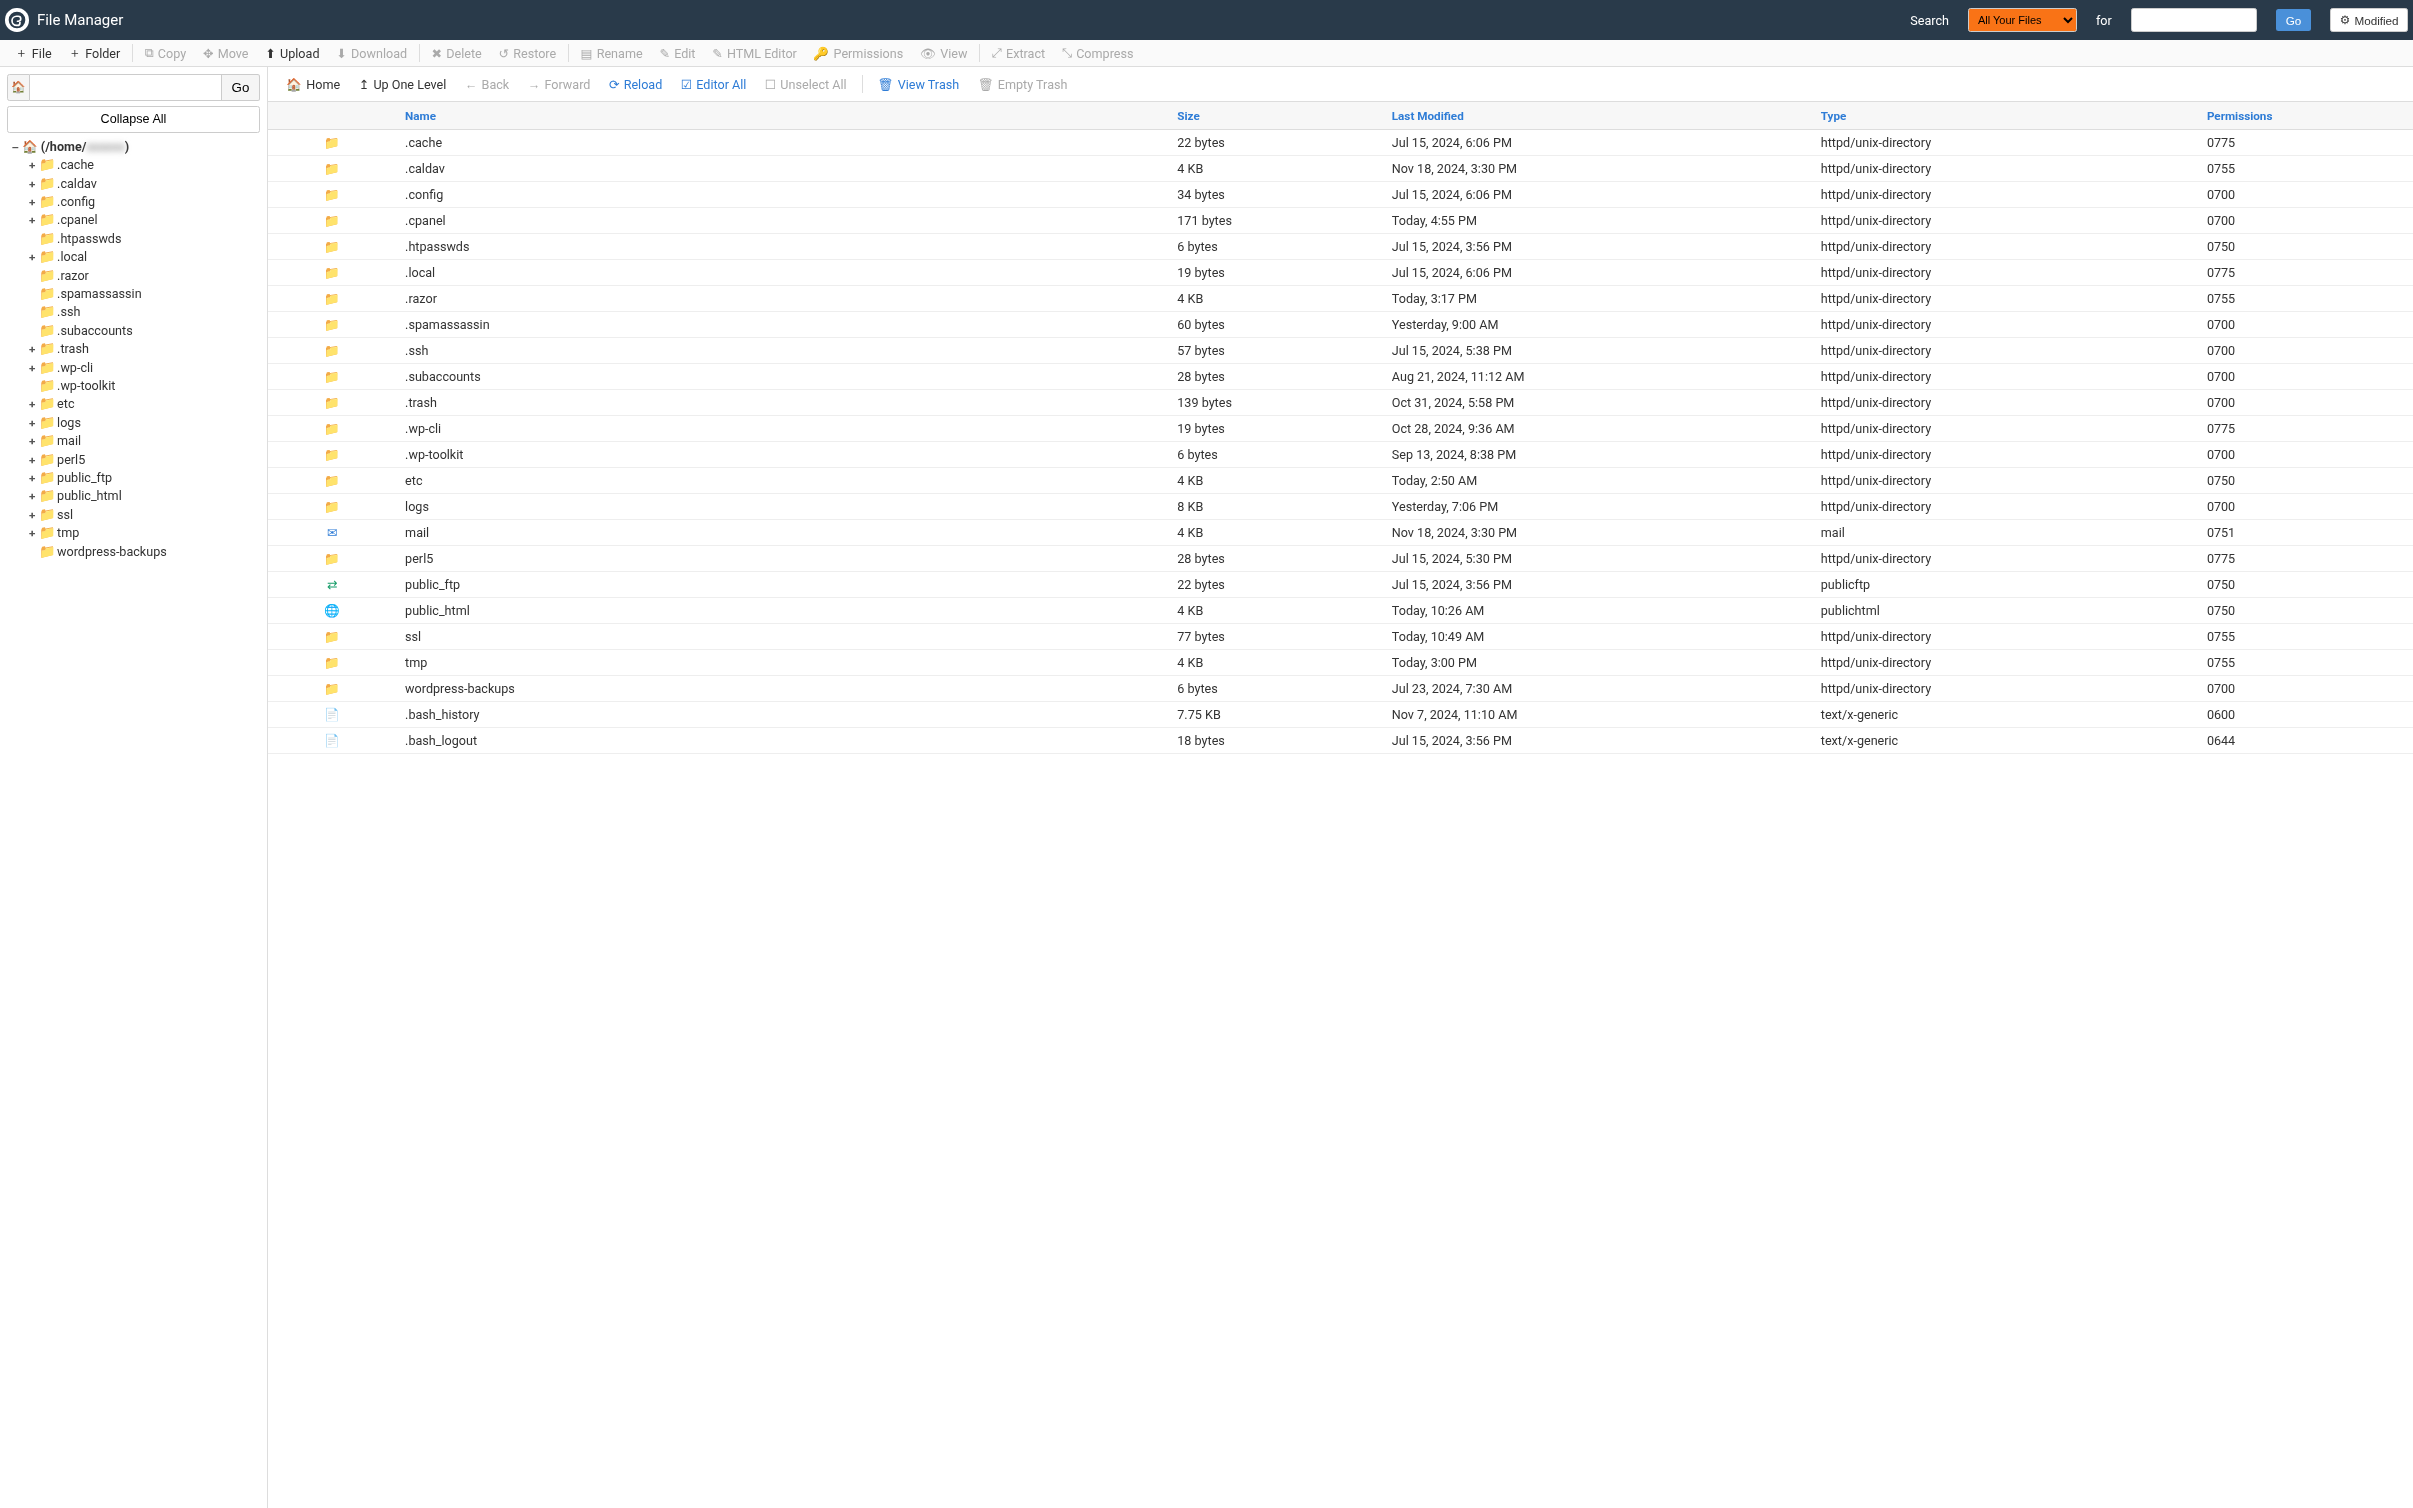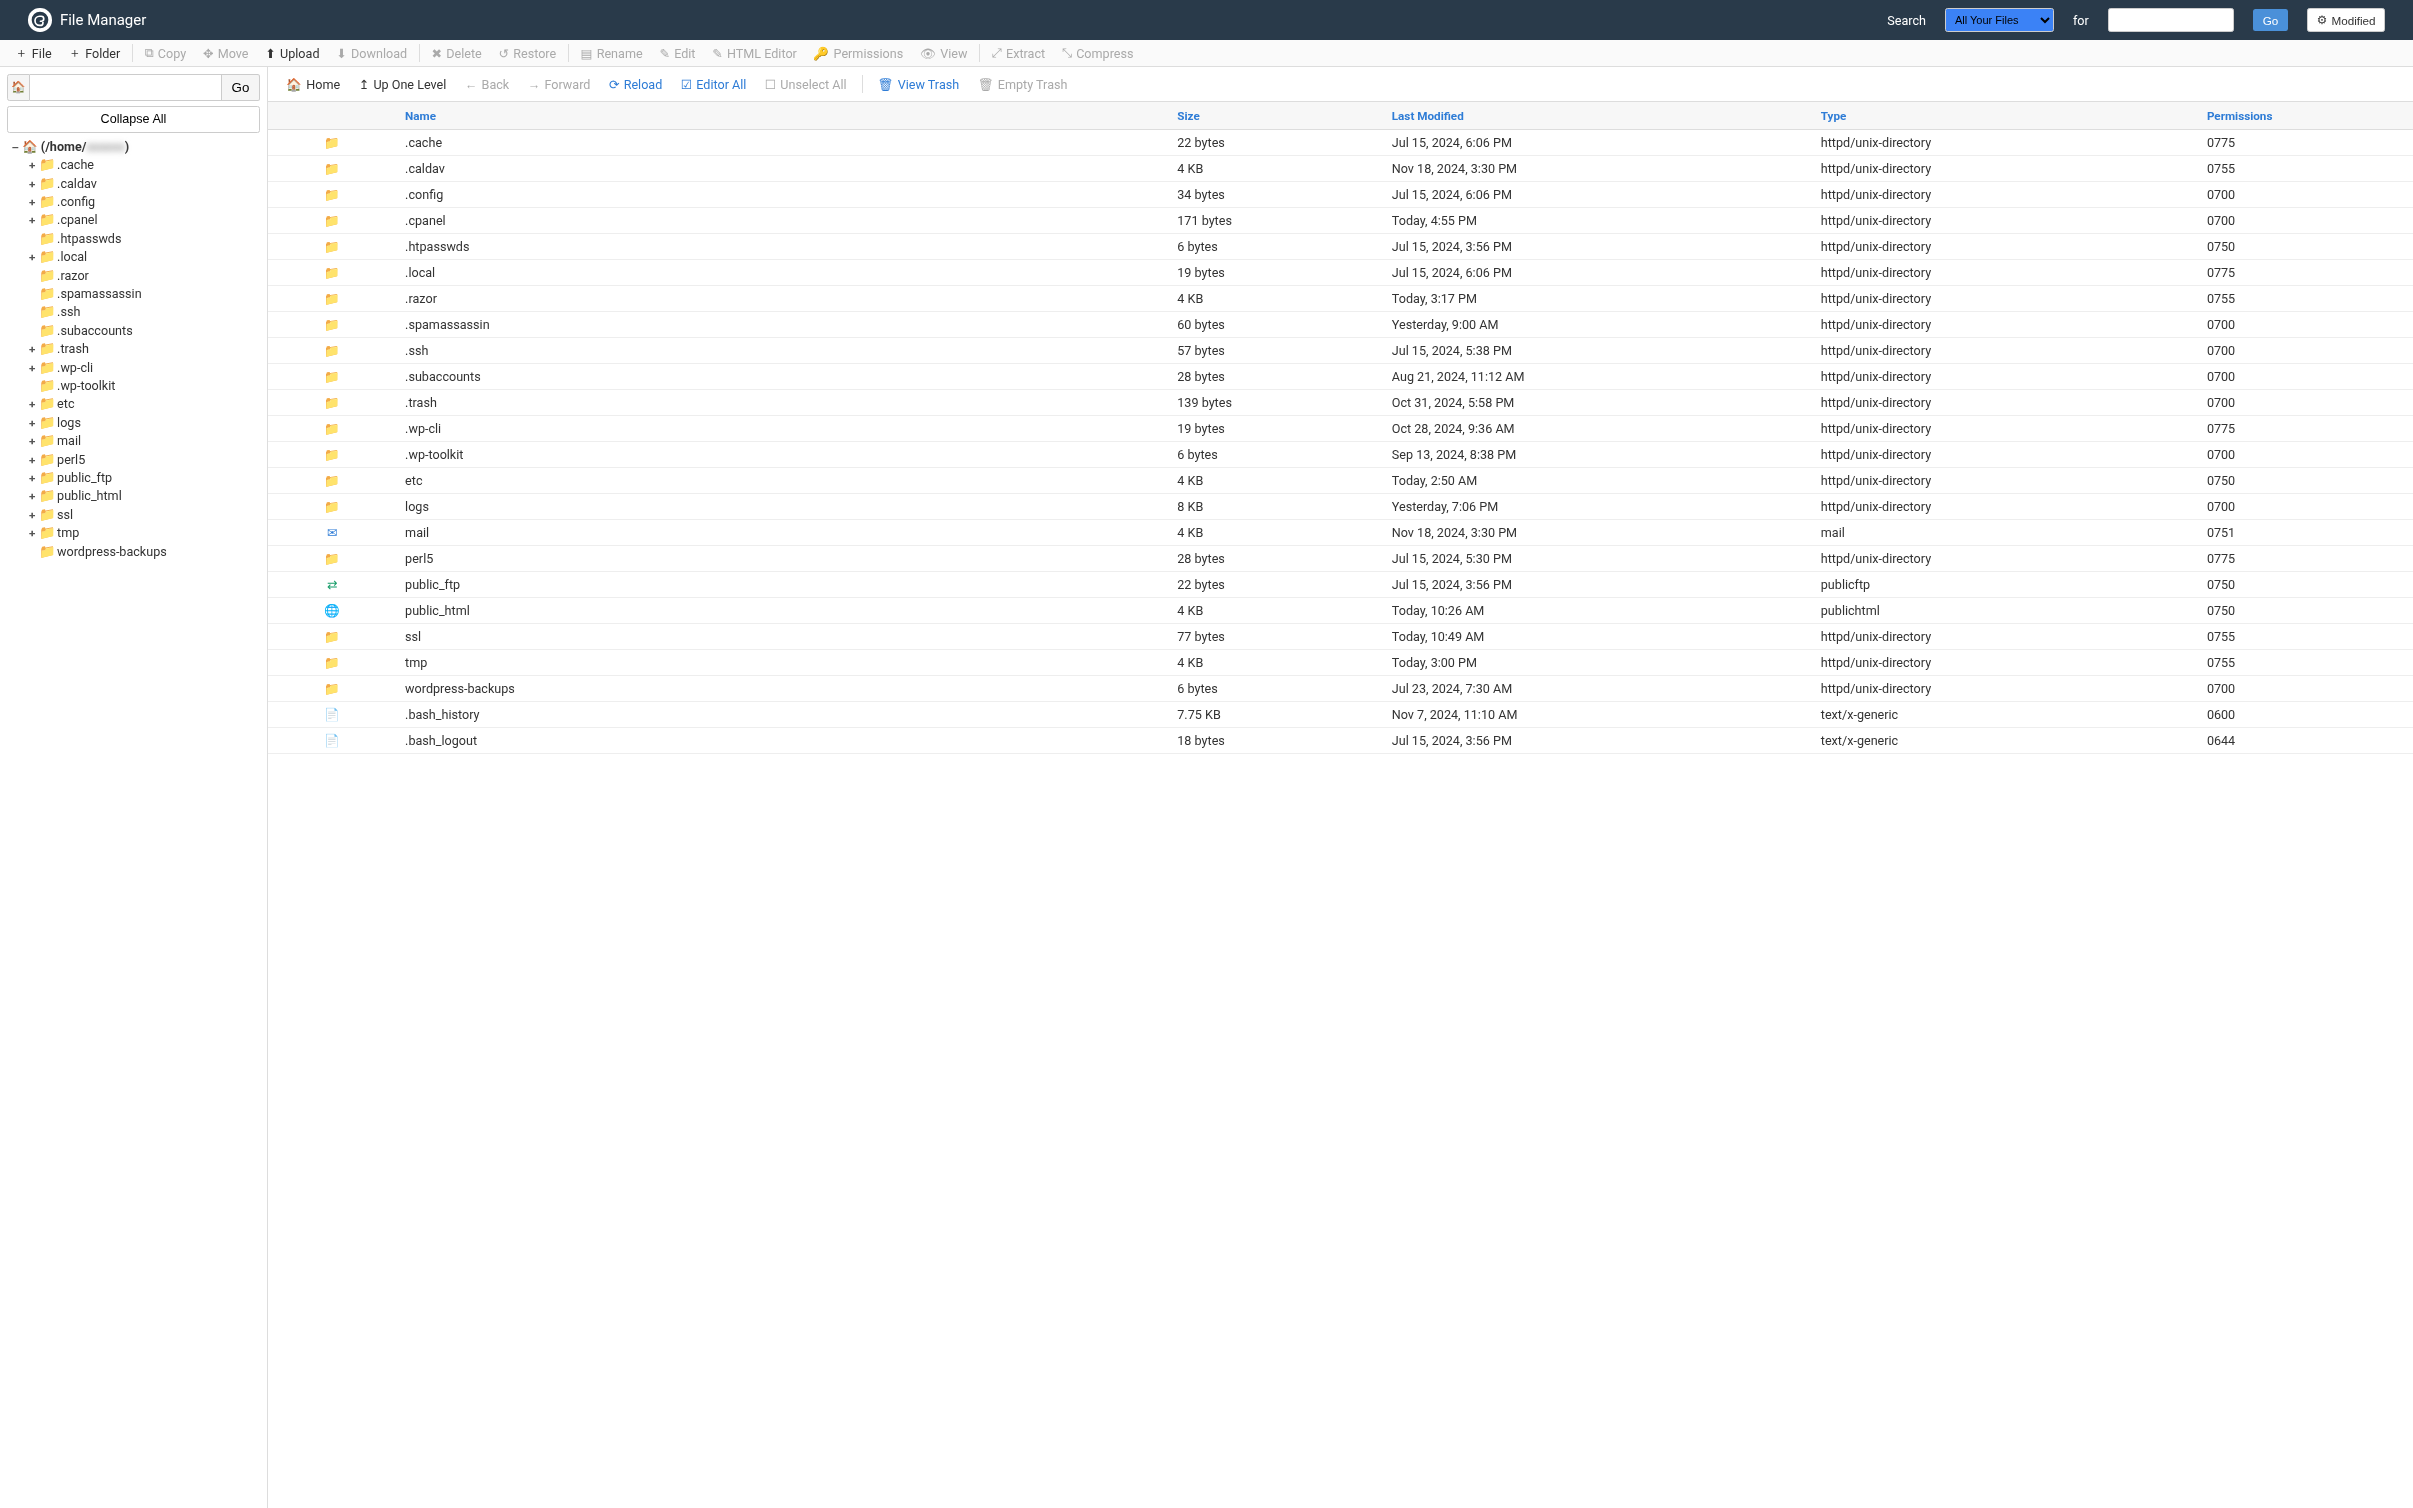--- a/index.html
+++ b/index.html
@@ -1,26 +1,26 @@
 <!DOCTYPE html>
 <html style="font-size:13.4px"><head>
 <meta charset="utf-8">
 <style>
 * { box-sizing: border-box; margin: 0; padding: 0; }
 body { font-family: -apple-system, BlinkMacSystemFont, "Segoe UI", Roboto, sans-serif; font-size: 11.7px; color: #333; background: #fff; }
 
 
-.header { background: #293a4a; color: #fff; display: flex; align-items: center; padding: 5px 28px; height: 40px; }
+.header { background: #293a4a; color: #fff; display: flex; align-items: center; padding: 5px 5px; height: 40px; }
 .header-left { display: flex; align-items: center; gap: 8.4px; }
 .logo { width: 23.5px; height: 23.5px; background: #fff; border-radius: 50%; display: flex; align-items: center; justify-content: center; color: #293a4a; font-weight: bold; font-size: 15px; position: relative; }
 .logo svg { width: 20px; height: 20px; }
 .app-title { font-size: 15px; font-weight: 400; }
 .header-right { margin-left: auto; display: flex; align-items: center; gap: 19px; }
 .header-right label { color: #fff; font-size: 12.6px; }
-.search-select { height: 23.5px; border: 0.8px solid #ccc; border-radius: 2.5px; padding: 0 5px; background: #3b82f6; font-size: 11px; min-width: 109px; }
+.search-select { height: 23.5px; border: 0.8px solid #ccc; border-radius: 2.5px; padding: 0 5px; background: #f97316; font-size: 11px; min-width: 109px; }
 .search-input { height: 23.5px; width: 126px; border: 0.8px solid #ccc; border-radius: 2.5px; padding: 0 5px; }
 .btn-go { background: #4a90d9; color: #fff; border: none; padding: 4.2px 10px; border-radius: 2.5px; cursor: pointer; font-size: 11.7px; }
 .btn-settings { background: #fff; color: #333; border: 0.8px solid #ccc; padding: 4.2px 8.4px; border-radius: 2.5px; cursor: pointer; display: flex; align-items: center; gap: 4.2px; font-size: 11.7px; }
 
 
 .toolbar { background: #fafafa; border-bottom: 0.8px solid #ddd; display: flex; align-items: center; padding: 0 6.7px; height: 27px; font-size: 12.6px; }
 .toolbar-item { display: flex; align-items: center; gap: 4.2px; padding: 3.4px 8.4px; cursor: pointer; color: #333; }
 .toolbar-item.disabled { color: #aaa; cursor: default; }
 .toolbar-sep { width: 0.8px; height: 18.4px; background: #ddd; margin: 0 3.4px; }
 

